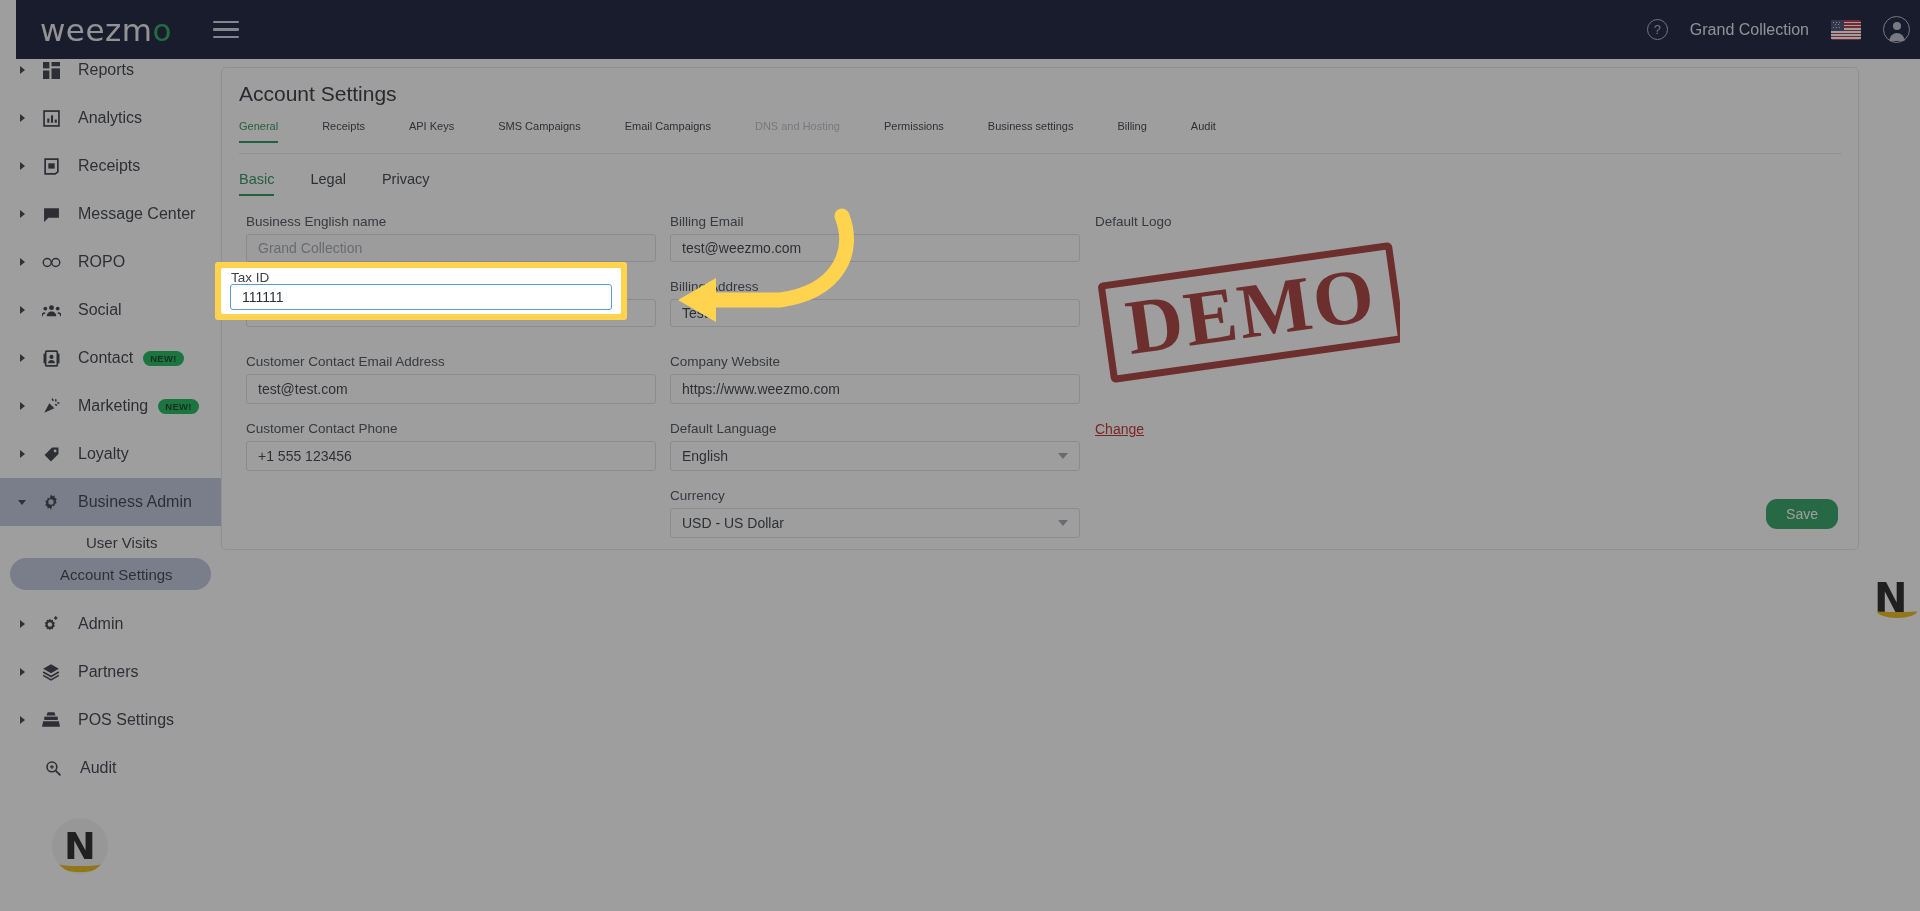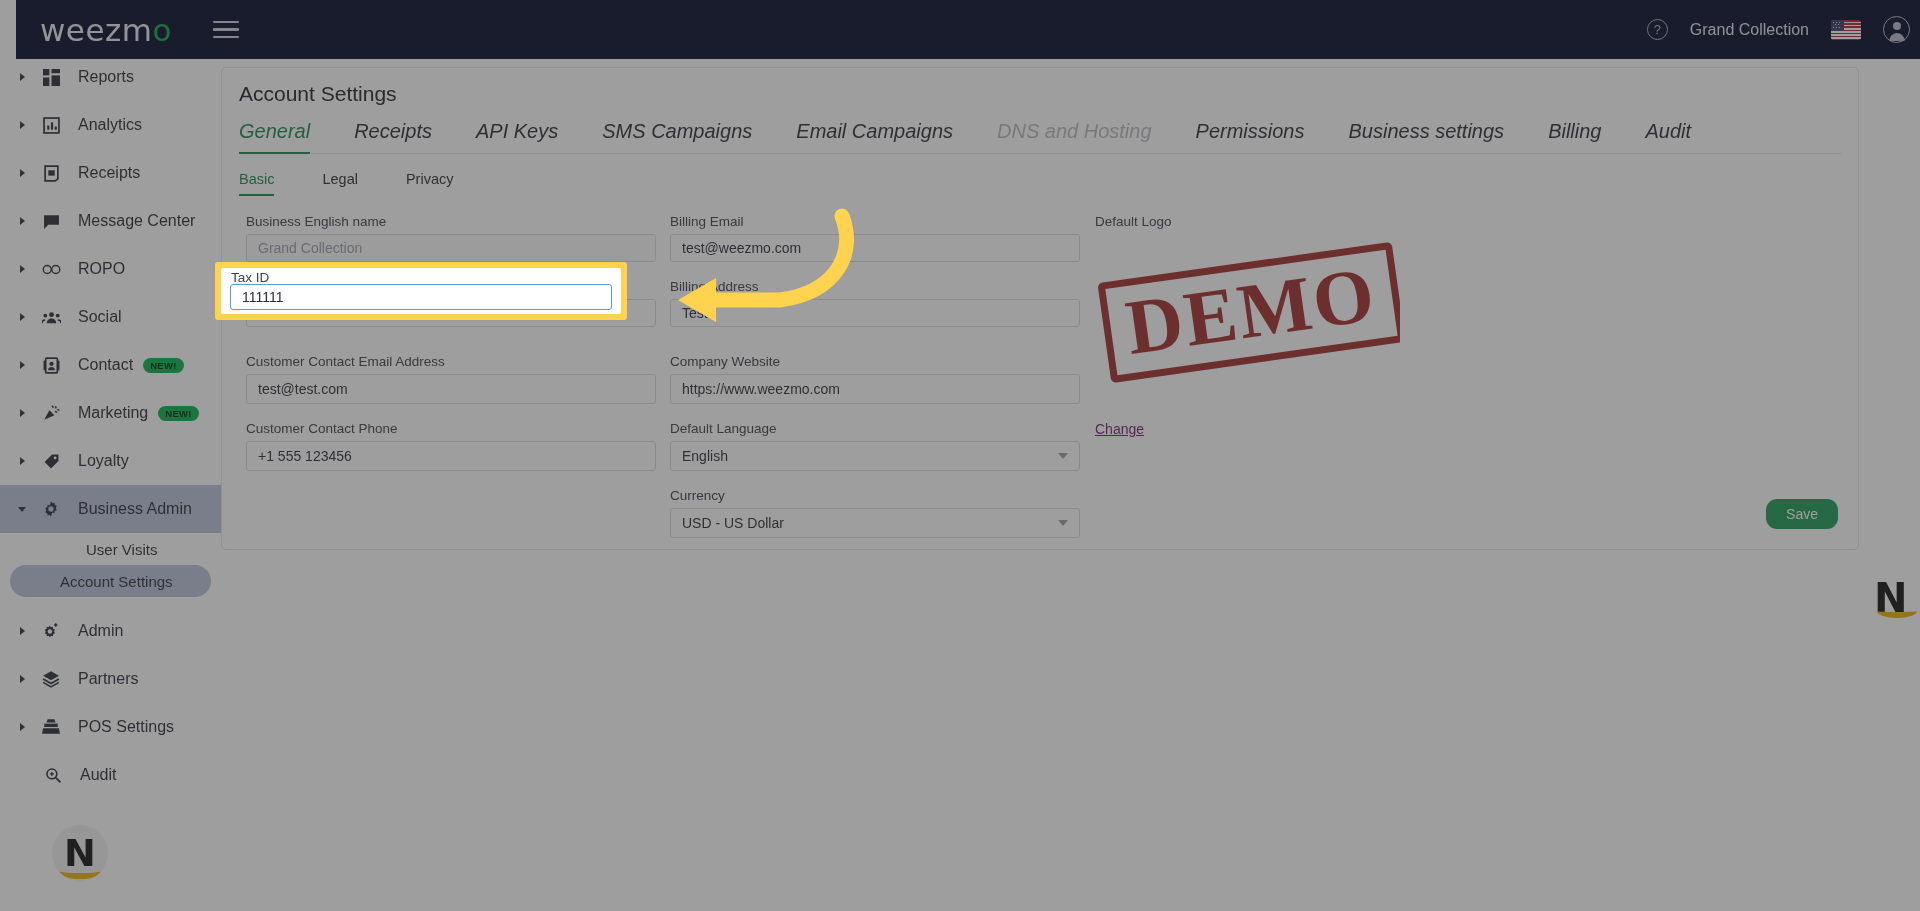--- a/index.html
+++ b/index.html
@@ -54,21 +54,21 @@
     content: ''; position: absolute; left: 50%; top: 4.5px; transform: translateX(-50%);
     width: 8px; height: 8px; border-radius: 50%; background: #b9bcc9;
   }
   #user-avatar::after {
     content: ''; position: absolute; left: 50%; bottom: 1px; transform: translateX(-50%);
     width: 15px; height: 8px; border-radius: 8px 8px 0 0; background: #b9bcc9;
   }
 
   
   #sidebar {
-    position: absolute; top: 53px; left: 0;
+    position: absolute; top: 46px; left: 0;
     width: 221px; height: 852px;
     background: #ffffff;
     z-index: 10;
   }
   .nav-item {
     display: flex; align-items: center;
     height: 48px; padding-left: 16px; cursor: pointer;
     font-size: 16px; color: #2b2f38;
   }
   .nav-item .caret {
@@ -124,32 +124,32 @@
   #page-title {
     position: absolute; left: 17px; top: 14px;
     font-size: 21px; color: #20242c;
   }
   #tabs {
     position: absolute; left: 17px; top: 52px; right: 16px;
     height: 34px; border-bottom: 1px solid #e7e9ec;
     display: flex; align-items: flex-start; gap: 0;
   }
   .tab {
-    font-size: 20px; color: #2b2f38; padding: 0 0 10px 0;
-    margin-right: 44px; cursor: pointer; position: relative; white-space: nowrap; font-style: italic;
+    font-size: 11px; color: #2b2f38; padding: 0 0 10px 0;
+    margin-right: 44px; cursor: pointer; position: relative; white-space: nowrap;
   }
   .tab.active { color: #1a8a4e; }
   .tab.active::after {
     content: ''; position: absolute; left: 0; right: 0; bottom: -1px;
     height: 2.5px; background: #1a8a4e;
   }
   .tab.disabled { color: #b6bac2; cursor: default; }
   #subtabs {
     position: absolute; left: 17px; top: 103px;
-    display: flex; gap: 12px;
+    display: flex; gap: 0;
   }
   .subtab {
     font-size: 14.5px; color: #2b2f38; padding-bottom: 9px;
     margin-right: 36px; cursor: pointer; position: relative;
   }
   .subtab.active { color: #1a8a4e; }
   .subtab.active::after {
     content: ''; position: absolute; left: 0; right: 0; bottom: 0;
     height: 2.5px; background: #1a8a4e;
   }
@@ -187,21 +187,21 @@
     transform: rotate(-8deg);
     border: 7px solid #9b1b1b; border-radius: 5px;
     padding: 5px 16px 8px 16px;
     color: #9b1b1b; font-size: 78px; font-weight: bold;
     letter-spacing: 2px; line-height: .95;
     font-family: "Liberation Serif", serif;
     opacity: .92;
   }
   #change-link {
     display: inline-block; margin-top: 12px;
-    color: #701a75; font-size: 14px;
+    color: #b91c1c; font-size: 14px;
     text-decoration: underline; cursor: pointer;
   }
   #save-btn {
     position: absolute; right: 20px; bottom: 20px;
     background: #1d9c55; color: #fff;
     font-size: 14px; border: none; border-radius: 11px;
     padding: 7px 20px; cursor: pointer;
     font-family: "Liberation Sans", sans-serif;
   }
   #corner-logo {

